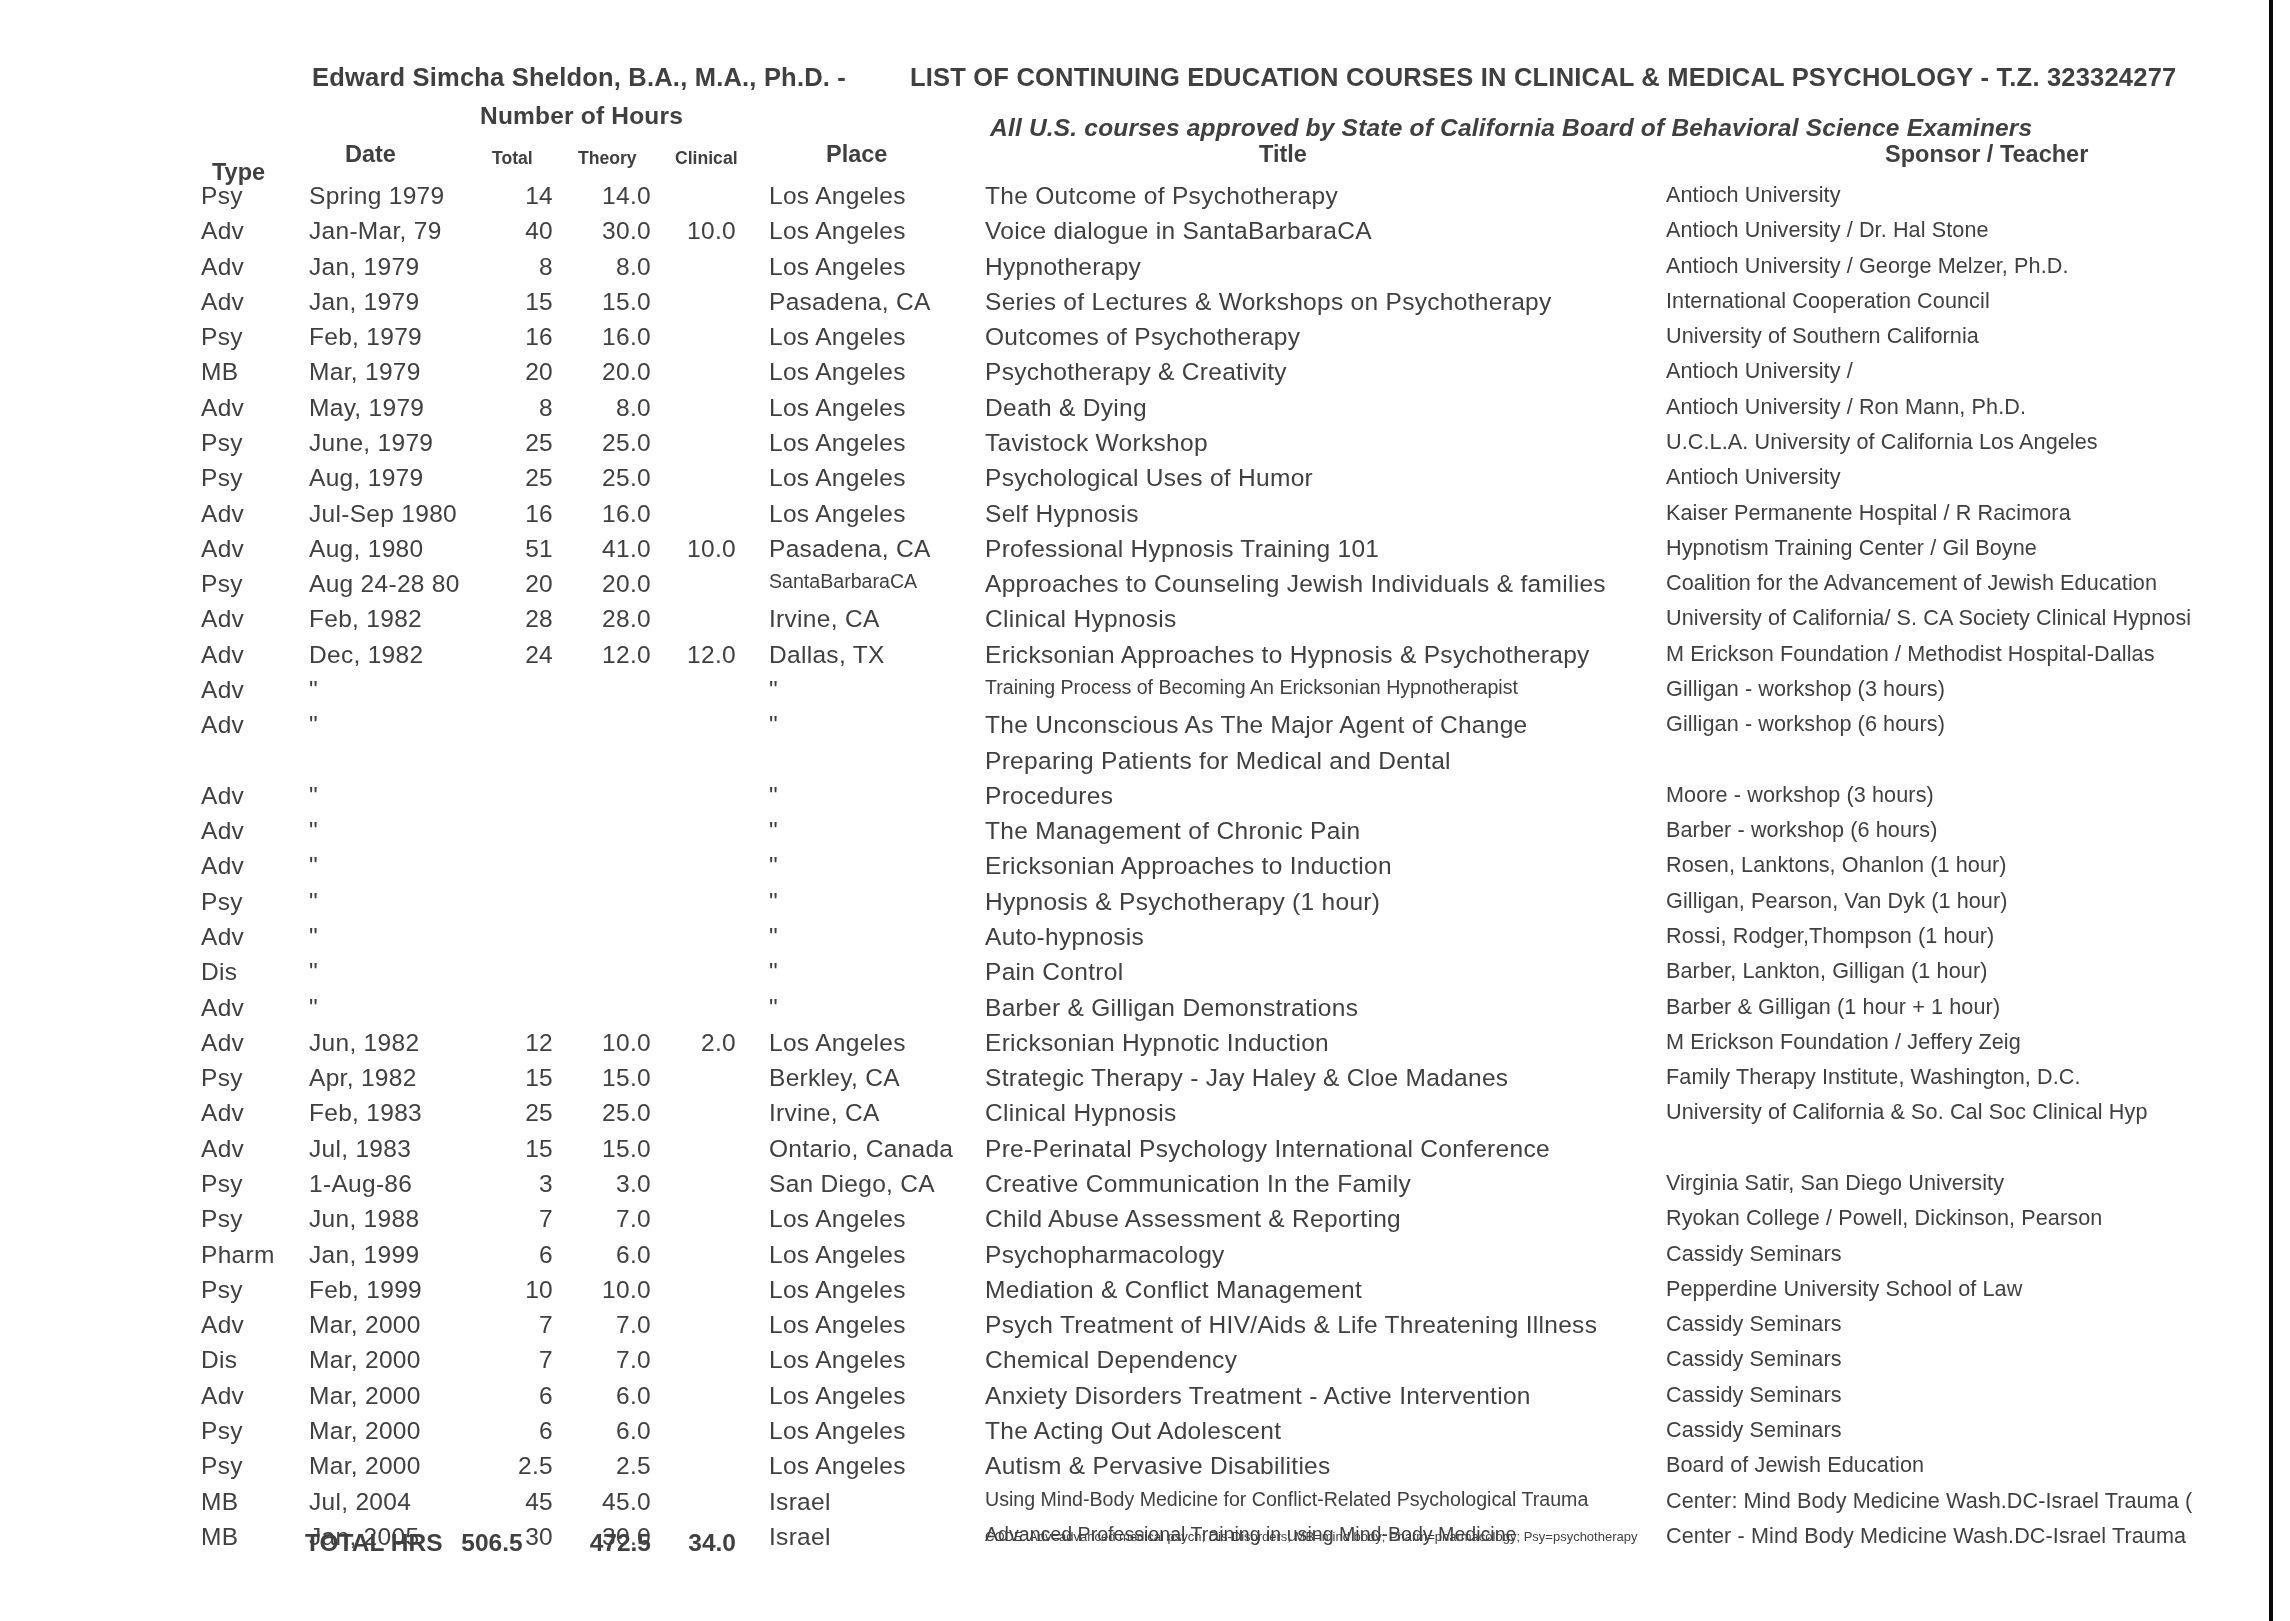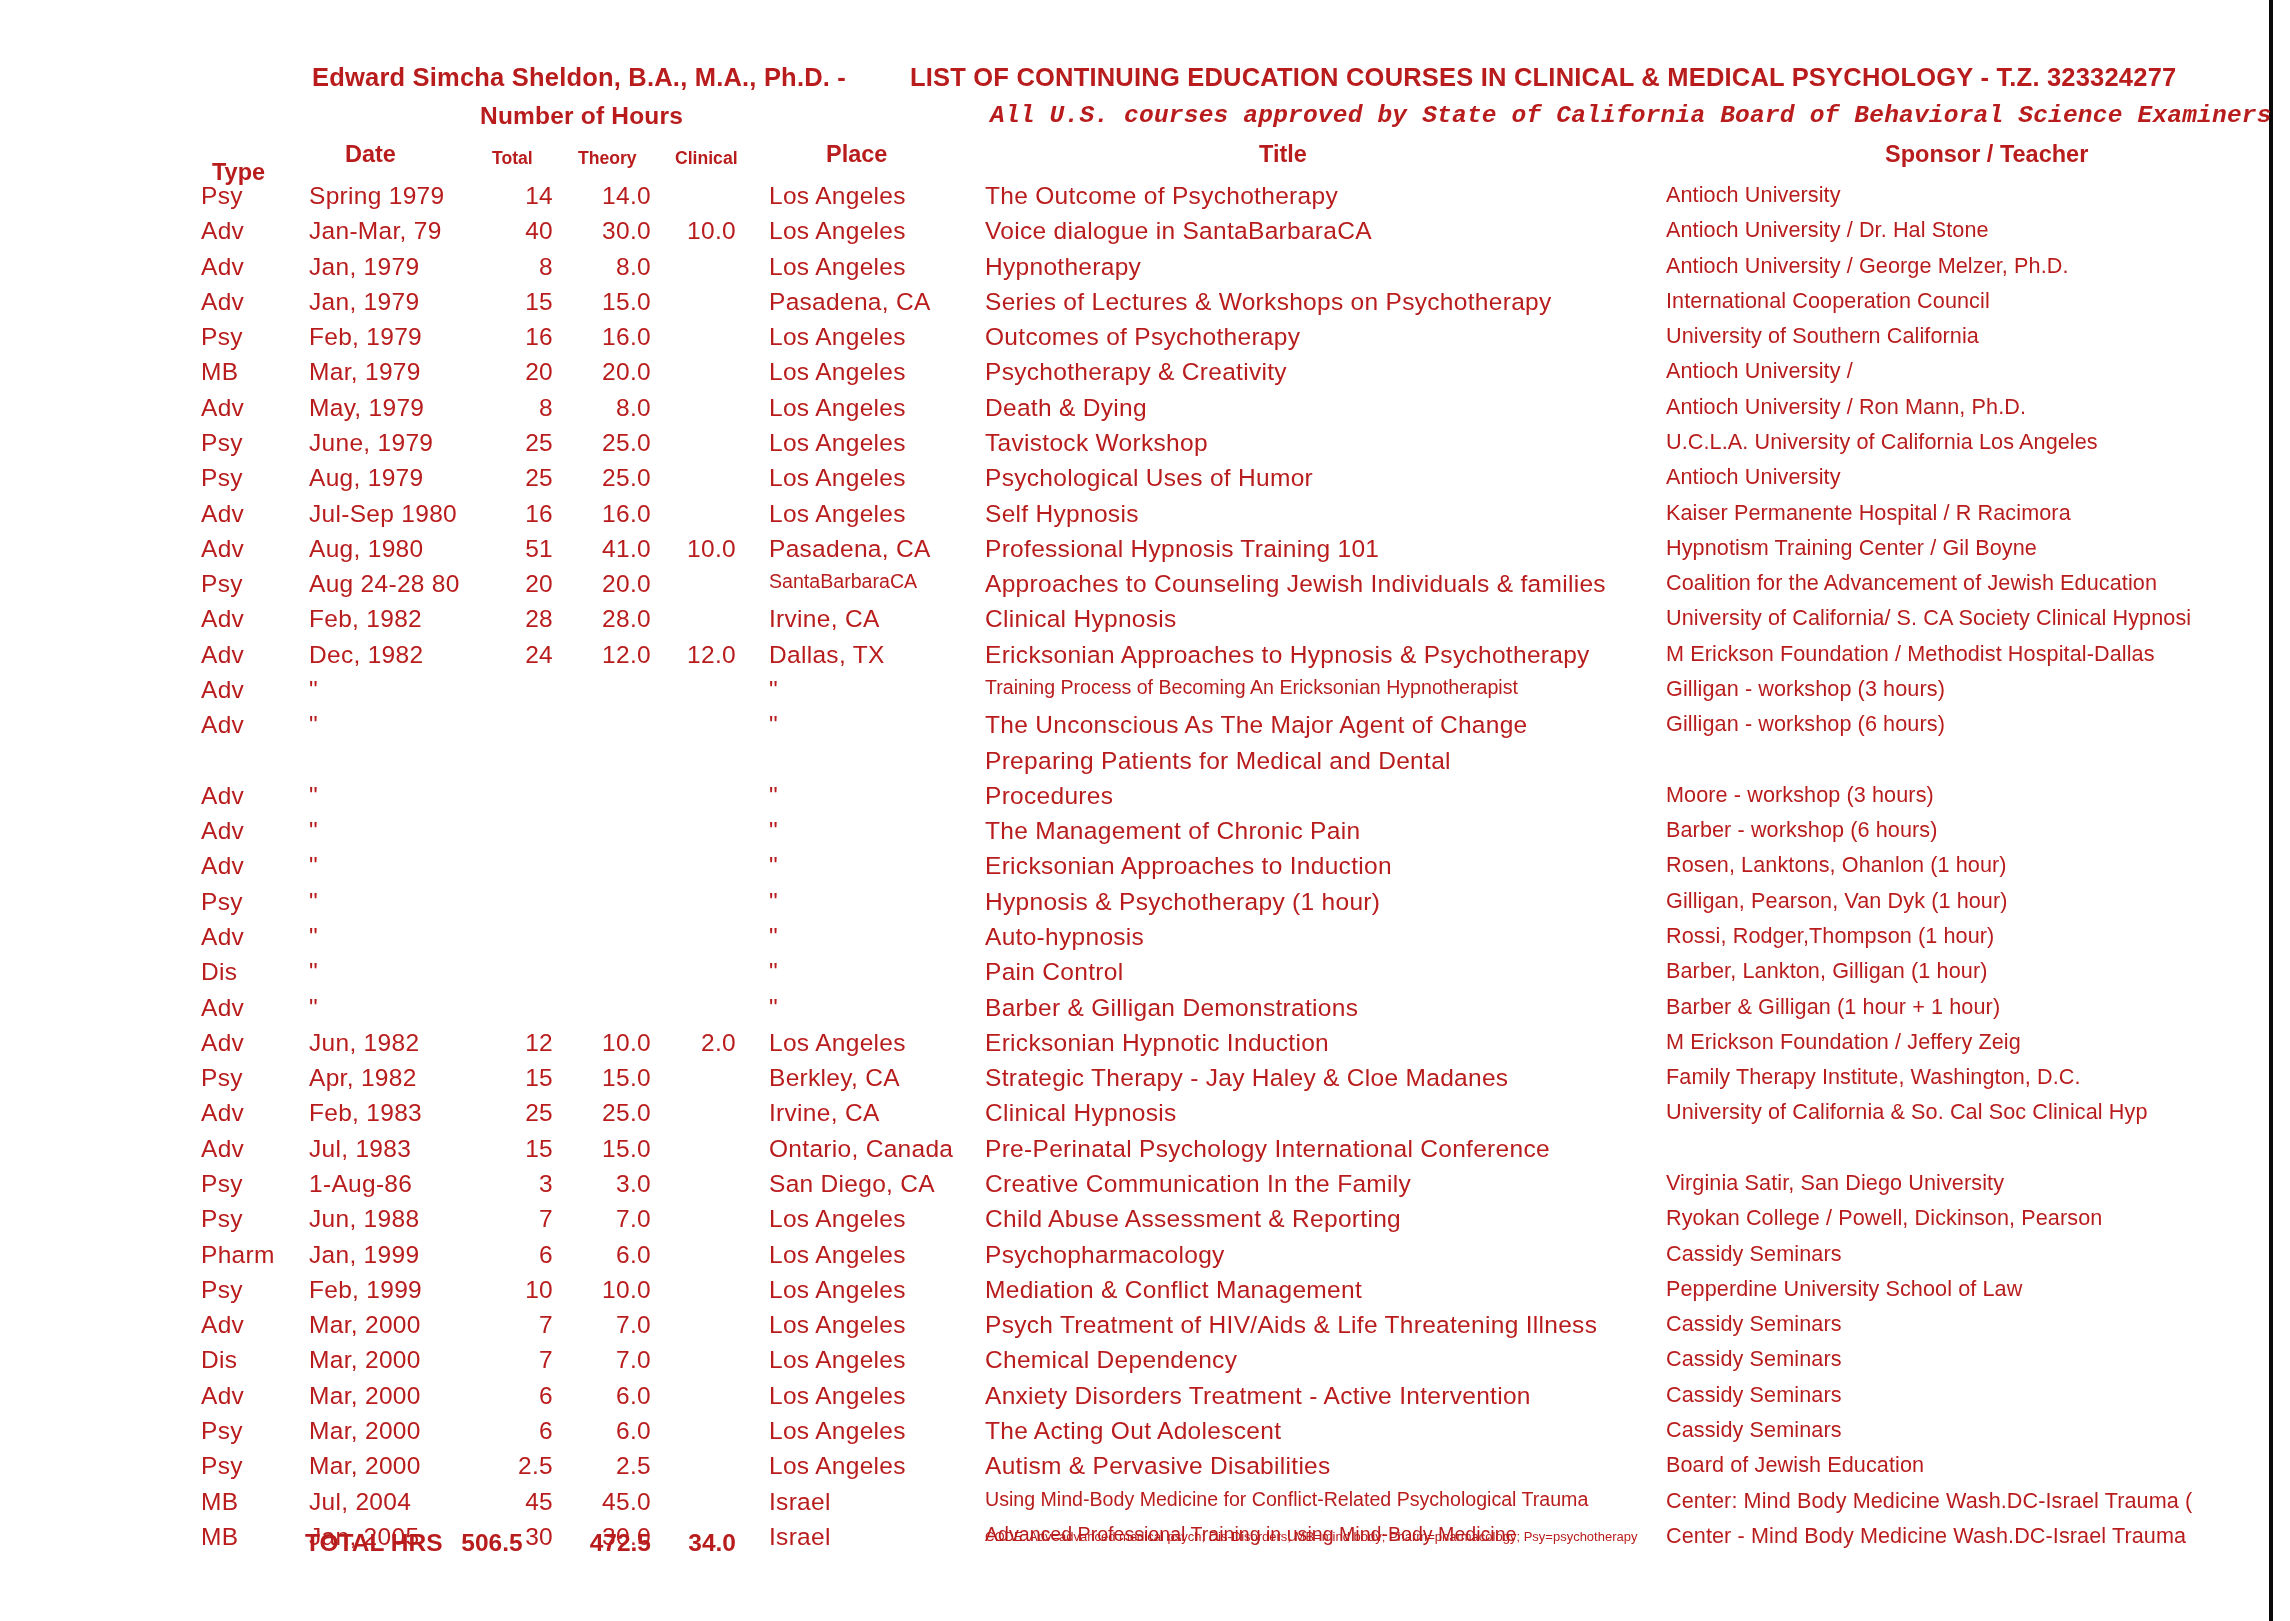--- a/index.html
+++ b/index.html
@@ -1,21 +1,21 @@
 <!DOCTYPE html>
 <html><head>
 <meta charset="utf-8">
 <style>
   html,body { margin:0; padding:0; background:#e8e8e8; }
   .page {
     position:relative;
     width:2291px; height:1621px;
     background:#ffffff;
     font-family:"Liberation Sans","DejaVu Sans",sans-serif;
-    color:#b91c1c;
+    color:#404040;
     overflow:hidden;
   }
   .abs { position:absolute; white-space:nowrap; }
   .b { font-weight:bold; }
   .i { font-style:italic; }
   .h1 { font-size:25.5px; letter-spacing:0.2px; }
   .h2 { font-size:24.5px; letter-spacing:0.2px; }
   .colhead { font-size:23.5px; }
   .colhead-sm { font-size:17.6px; }
   .vline { position:absolute; left:2269px; top:0; width:3.9px; height:1621px; background:#0a0a0a; }
@@ -44,21 +44,21 @@
 <body>
 
 <div class="page">
 
   <div class="vline"></div>
 
   <div class="abs h1 b" style="left:312px; top:63px;">Edward Simcha Sheldon, B.A., M.A., Ph.D. -</div>
   <div class="abs h1 b" style="left:910px; top:63px;">LIST OF CONTINUING EDUCATION COURSES IN CLINICAL &amp; MEDICAL PSYCHOLOGY  -  T.Z. 323324277</div>
 
   <div class="abs h2 b" style="left:480px; top:102px;">Number of Hours</div>
-  <div class="abs h2 b i" style="left:990px; top:102px;font-family:Liberation Mono, monospace;">All U.S. courses approved by State of California Board of Behavioral Science Examiners</div>
+  <div class="abs h2 b i" style="left:990px; top:114px;">All U.S. courses approved by State of California Board of Behavioral Science Examiners</div>
 
   <div class="abs colhead b" style="left:212px; top:159px;">Type</div>
   <div class="abs colhead b" style="left:345px; top:141px;">Date</div>
   <div class="abs colhead-sm b" style="left:492px; top:148px;">Total</div>
   <div class="abs colhead-sm b" style="left:578px; top:148px;">Theory</div>
   <div class="abs colhead-sm b" style="left:675px; top:148px;">Clinical</div>
   <div class="abs colhead b" style="left:826px; top:141px;">Place</div>
   <div class="abs colhead b" style="left:1259px; top:141px;">Title</div>
   <div class="abs colhead b" style="left:1885px; top:141px;">Sponsor / Teacher</div>
 

